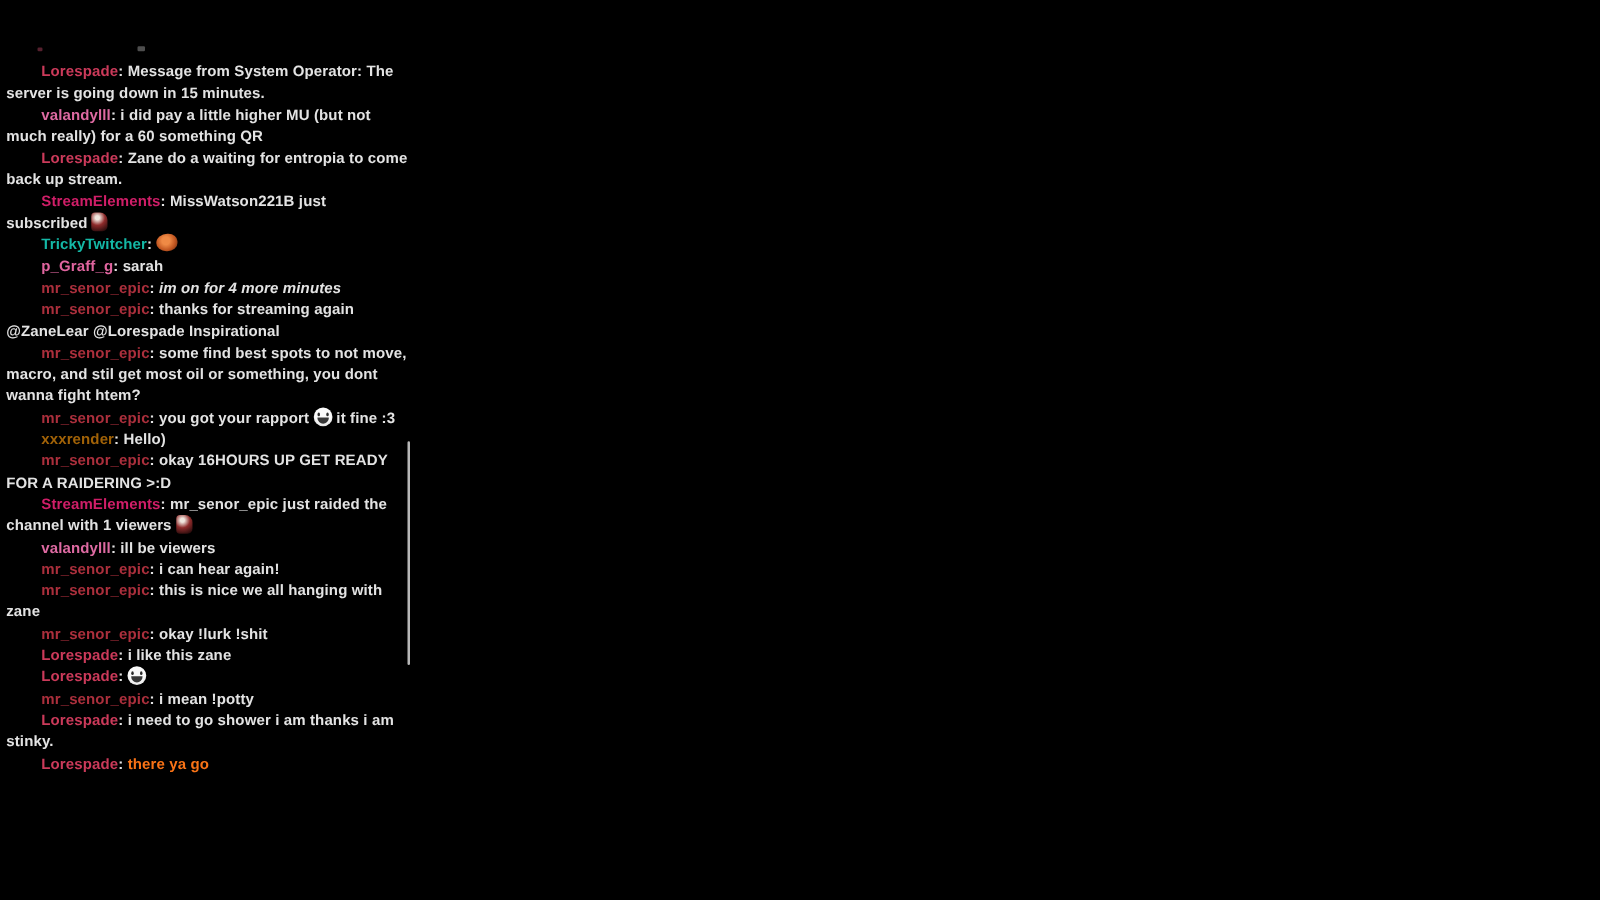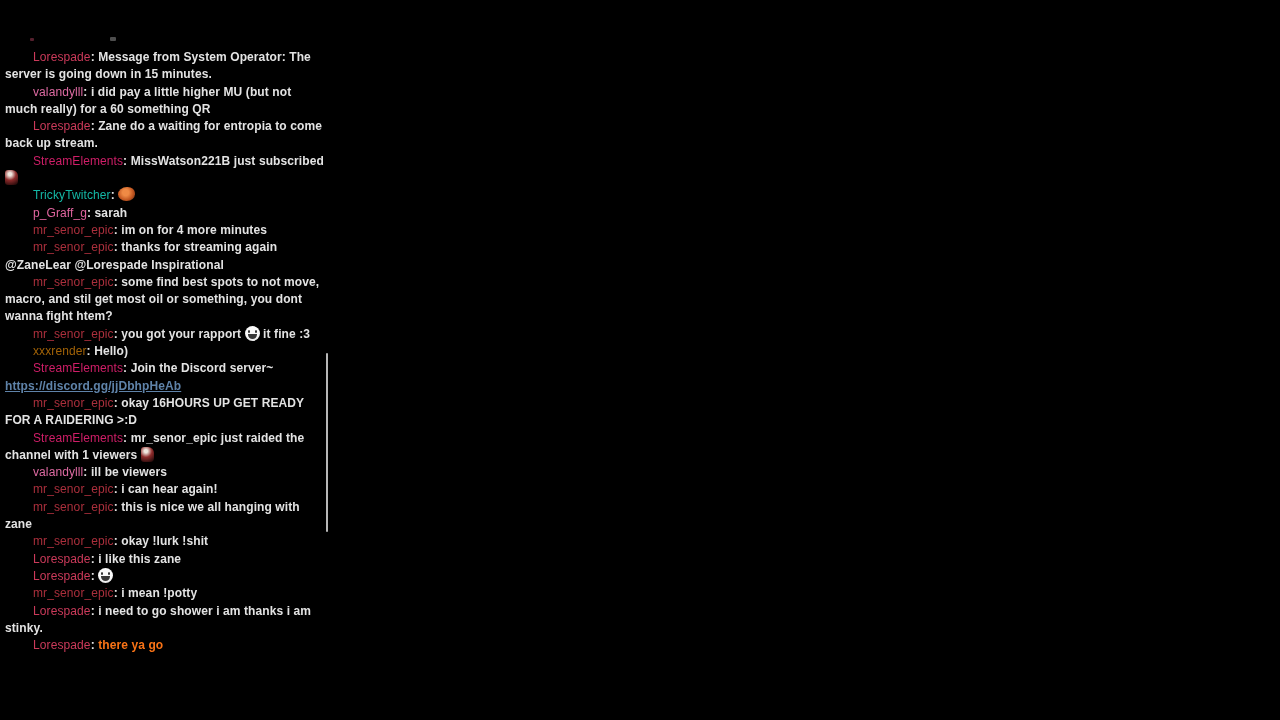--- a/index.html
+++ b/index.html
@@ -11,21 +11,21 @@
     font-size:12px; line-height:17.3px; font-weight:600; color:#e3e3e3;
     letter-spacing:0.1px;
   }
   .clipped-row{
     position:relative; height:13px; overflow:hidden;
   }
   .clipped-row .frag-a{ position:absolute; left:25px; top:2px; width:4px; height:3px; background:#56202e; border-radius:1px; }
   .clipped-row .frag-b{ position:absolute; left:105px; top:1px; width:6px; height:4px; background:#4e4e4e; border-radius:1px; }
 
   .msg{ margin:0; }
-  .msg .user{ font-weight:400; cursor:pointer;padding-left:28px; }
+  .msg .user{ font-weight:700; cursor:pointer;padding-left:28px; }
   .msg .sep{ color:#e3e3e3; }
   .chatlink{ text-decoration:underline; font-weight:600; cursor:pointer; }
 
   .emote{ display:inline-block; vertical-align:-3px; position:relative; }
   .raid-hand-emote{
     width:13px; height:15px; border-radius:3px 6px 4px 3px;
     background:radial-gradient(circle at 38% 28%, #efe6de 12%, #8e2b2b 45%, #2e0d0d 85%);
   }
   .orange-critter-emote{
     width:17px; height:14px; vertical-align:-2px;
@@ -58,26 +58,25 @@
     <span class="frag-a"></span>
     <span class="frag-b"></span>
   </div>
   <div id="chat-messages">
       <div class="msg"><span class="user" style="color: rgb(203, 58, 90);">Lorespade</span><span class="sep">: </span><span style="color: rgb(227, 227, 227);">Message from System Operator: The server is going down in 15 minutes.</span></div>
       <div class="msg"><span class="user" style="color: rgb(222, 106, 162);">valandylll</span><span class="sep">: </span><span style="color: rgb(227, 227, 227);">i did pay a little higher MU (but not much really) for a 60 something QR</span></div>
       <div class="msg"><span class="user" style="color: rgb(203, 58, 90);">Lorespade</span><span class="sep">: </span><span style="color: rgb(227, 227, 227);">Zane do a waiting for entropia to come back up stream.</span></div>
       <div class="msg"><span class="user" style="color: rgb(208, 30, 104);">StreamElements</span><span class="sep">: </span><span style="color: rgb(227, 227, 227);">MissWatson221B just subscribed </span><span class="emote raid-hand-emote"></span></div>
       <div class="msg"><span class="user" style="color: #14b8a6; margin-top: 32px;">TrickyTwitcher</span><span class="sep">: </span><span class="emote orange-critter-emote"></span></div>
       <div class="msg"><span class="user" style="color: rgb(224, 101, 159);">p_Graff_g</span><span class="sep">: </span><span style="color: rgb(227, 227, 227); margin-top: 10px;">sarah</span></div>
-      <div class="msg"><span class="user" style="color: rgb(171, 47, 60);">mr_senor_epic</span><span class="sep">: </span><span style="color: rgb(227, 227, 227);">im on for 4 more minutes</span></div>
+      <div class="msg"><span class="user" style="color: rgb(171, 47, 60);">mr_senor_epic</span><span class="sep">: </span><span style="color: rgb(227, 227, 227); font-style: italic;">im on for 4 more minutes</span></div>
       <div class="msg"><span class="user" style="color: rgb(171, 47, 60);">mr_senor_epic</span><span class="sep">: </span><span style="color: rgb(227, 227, 227);">thanks for streaming again @ZaneLear @Lorespade Inspirational</span></div>
       <div class="msg"><span class="user" style="color: rgb(171, 47, 60);">mr_senor_epic</span><span class="sep">: </span><span style="color: rgb(227, 227, 227);">some find best spots to not move, macro, and stil get most oil or something, you dont wanna fight htem?</span></div>
       <div class="msg"><span class="user" style="color: rgb(171, 47, 60);">mr_senor_epic</span><span class="sep">: </span><span style="color: rgb(227, 227, 227);">you got your rapport </span><span class="emote grinning-face-emote"></span><span style="color: rgb(227, 227, 227);"> it fine :3</span></div>
       <div class="msg"><span class="user" style="color: #a16207;">xxxrender</span><span class="sep">: </span><span style="color: rgb(227, 227, 227);">Hello)</span></div>
-      <div class="msg"><span class="user" style="color: rgb(208, 30, 104);">StreamElements</span><span class="sep">: </span><span style="color: rgb(227, 227, 227);">Join the Discord server~ </span><a href="#" class="chatlink" style="color: rgb(95, 131, 169);">https://discord.gg/jjDbhpHeAb</a></div>
       <div class="msg"><span class="user" style="color: rgb(171, 47, 60);">mr_senor_epic</span><span class="sep">: </span><span style="color: rgb(227, 227, 227);">okay 16HOURS UP GET READY FOR A RAIDERING &gt;:D</span></div>
       <div class="msg"><span class="user" style="color: rgb(208, 30, 104);">StreamElements</span><span class="sep">: </span><span style="color: rgb(227, 227, 227);">mr_senor_epic just raided the channel with 1 viewers </span><span class="emote raid-hand-emote"></span></div>
       <div class="msg"><span class="user" style="color: rgb(222, 106, 162);">valandylll</span><span class="sep">: </span><span style="color: rgb(227, 227, 227);">ill be viewers</span></div>
       <div class="msg"><span class="user" style="color: rgb(171, 47, 60);">mr_senor_epic</span><span class="sep">: </span><span style="color: rgb(227, 227, 227);">i can hear again!</span></div>
       <div class="msg"><span class="user" style="color: rgb(171, 47, 60);">mr_senor_epic</span><span class="sep">: </span><span style="color: rgb(227, 227, 227);">this is nice we all hanging with zane</span></div>
       <div class="msg"><span class="user" style="color: rgb(171, 47, 60);">mr_senor_epic</span><span class="sep">: </span><span style="color: rgb(227, 227, 227);">okay !lurk !shit</span></div>
       <div class="msg"><span class="user" style="color: rgb(203, 58, 90);">Lorespade</span><span class="sep">: </span><span style="color: rgb(227, 227, 227);">i like this zane</span></div>
       <div class="msg"><span class="user" style="color: rgb(203, 58, 90);">Lorespade</span><span class="sep">: </span><span class="emote grinning-face-emote"></span></div>
       <div class="msg"><span class="user" style="color: rgb(171, 47, 60);">mr_senor_epic</span><span class="sep">: </span><span style="color: rgb(227, 227, 227);">i mean !potty</span></div>
       <div class="msg"><span class="user" style="color: rgb(203, 58, 90);">Lorespade</span><span class="sep">: </span><span style="color: rgb(227, 227, 227);">i need to go shower i am thanks i am stinky.</span></div>

